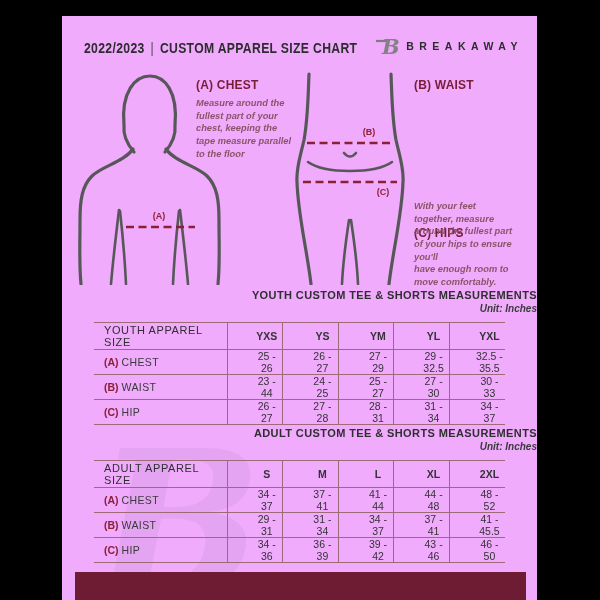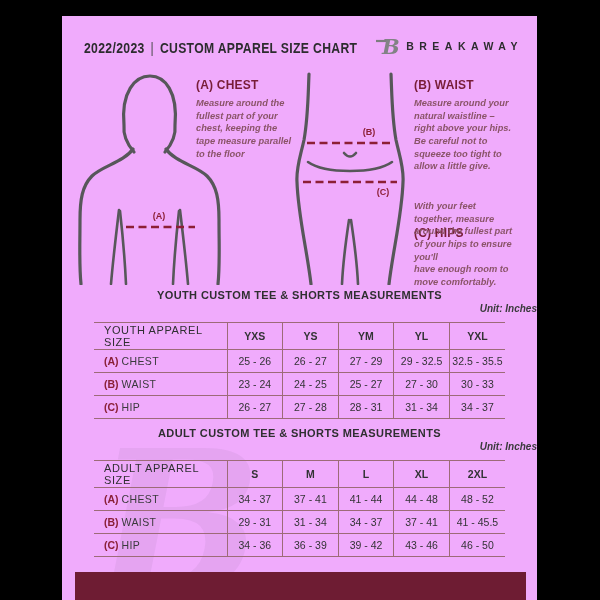--- a/index.html
+++ b/index.html
@@ -37,37 +37,38 @@
             font-family:"Liberation Sans", sans-serif; }
   .guide-head {
     position:absolute; font-size:12px; font-weight:800; color:#781d38; letter-spacing:.2px;
   }
   .guide-body {
     position:absolute; font-size:9.3px; font-style:italic; color:#8a5468;
     line-height:1.36; white-space:pre-line; font-weight:600;
   }
   
   .tbl-title {
-    position:absolute; left:0; width:475px; text-align:center;
+    position:absolute; left:0; width:475px; text-align:right;
     font-size:11px; font-weight:bold; color:#2f2f31; letter-spacing:.4px;
   }
   .tbl-unit {
     position:absolute; left:0; width:475px; text-align:right;
     font-size:10px; font-style:italic; color:#3a3a3c; font-weight:600;
   }
   table.size-table {
     position:absolute; left:32px; width:411px;
     border-collapse:collapse; table-layout:fixed; z-index:2;
   }
   .size-table tr { height:23px; }
   .size-table tr.head-row { height:27px; }
   .size-table td, .size-table th {
     border-top:1.5px solid #9d6b77; border-bottom:1.5px solid #9d6b77;
     font-size:10.5px; color:#333335; text-align:center; vertical-align:middle;
     background:transparent;
+    padding-left:24px;
   }
   .size-table td + td, .size-table th + th { border-left:1.6px solid #9d6b77; }
   .size-table .lbl-col { width:133px; text-align:left; padding-left:10px; }
   .size-table th.lbl-col { font-weight:400; font-size:11px; letter-spacing:.6px; color:#2f2f31; }
   .size-table th { font-weight:bold; }
   .row-prefix { color:#8a2038; font-weight:bold; }
   .row-label { color:#3a3a3c; font-weight:400; letter-spacing:.4px; }
   
   .watermark {
     position:absolute; left:35px; top:408px; z-index:1;
@@ -122,26 +123,20 @@
   </svg>
 
   <div class="guide-head" style="left:134px; top:62px;">(A) CHEST</div>
   <div class="guide-body" style="left:134px; top:81px; width:118px;">Measure around the
 fullest part of your
 chest, keeping the
 tape measure parallel
 to the floor</div>
 
   <div class="guide-head" style="left:352px; top:62px;">(B) WAIST</div>
-  <div class="guide-body" style="left:352px; top:81px; width:118px;">Measure around your
-natural waistline –
-right above your hips.
-Be careful not to
-squeeze too tight to
-allow a little give.</div>
 
   <div class="guide-head" style="left:352px; top:166px;margin-top:44px;">(C) HIPS</div>
   <div class="guide-body" style="left:352px; top:184px; width:122px;">With your feet
 together, measure
 around the fullest part
 of your hips to ensure
 you'll
 have enough room to
 move comfortably.</div>
 
@@ -162,21 +157,21 @@
     <tr>
       <td class="lbl-col"><span class="row-prefix">(A)</span> <span class="row-label">CHEST</span></td>
       <td>25 - 26</td>
       <td>26 - 27</td>
       <td>27 - 29</td>
       <td>29 - 32.5</td>
       <td>32.5 - 35.5</td>
     </tr>
     <tr>
       <td class="lbl-col"><span class="row-prefix">(B)</span> <span class="row-label">WAIST</span></td>
-      <td>23 - 24</td>
+      <td>23 - 44</td>
       <td>24 - 25</td>
       <td>25 - 27</td>
       <td>27 - 30</td>
       <td>30 - 33</td>
     </tr>
     <tr>
       <td class="lbl-col"><span class="row-prefix">(C)</span> <span class="row-label">HIP</span></td>
       <td>26 - 27</td>
       <td>27 - 28</td>
       <td>28 - 31</td>

